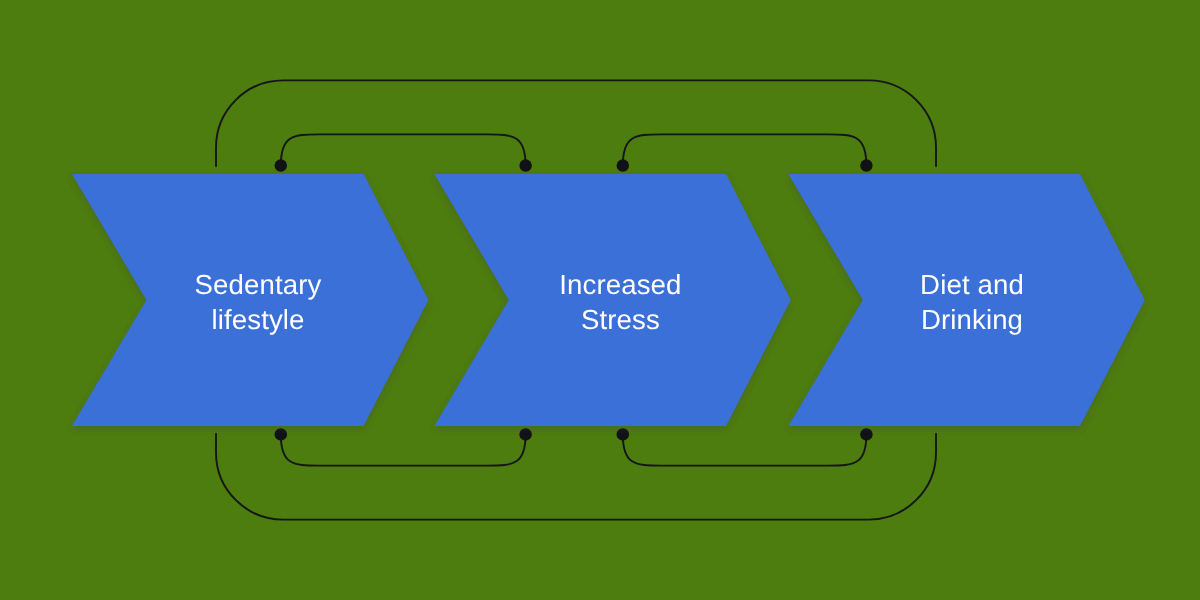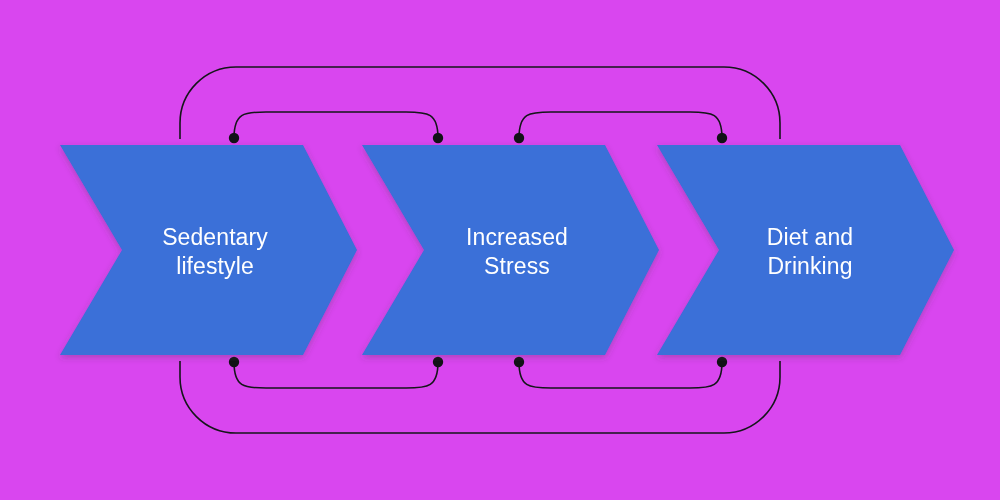--- a/index.html
+++ b/index.html
@@ -11,21 +11,21 @@
   body {
     width: 1000px;
     height: 500px;
     overflow: hidden;
     font-family: "Liberation Sans", sans-serif;
   }
   #diagram-root {
     position: relative;
     width: 1000px;
     height: 500px;
-    background: #d946ef;
+    background: #4d7c0f;
   }
   #diagram-svg {
     position: absolute;
     top: 0;
     left: 0;
     width: 1000px;
     height: 500px;
     display: block;
   }
   .chev-label {

